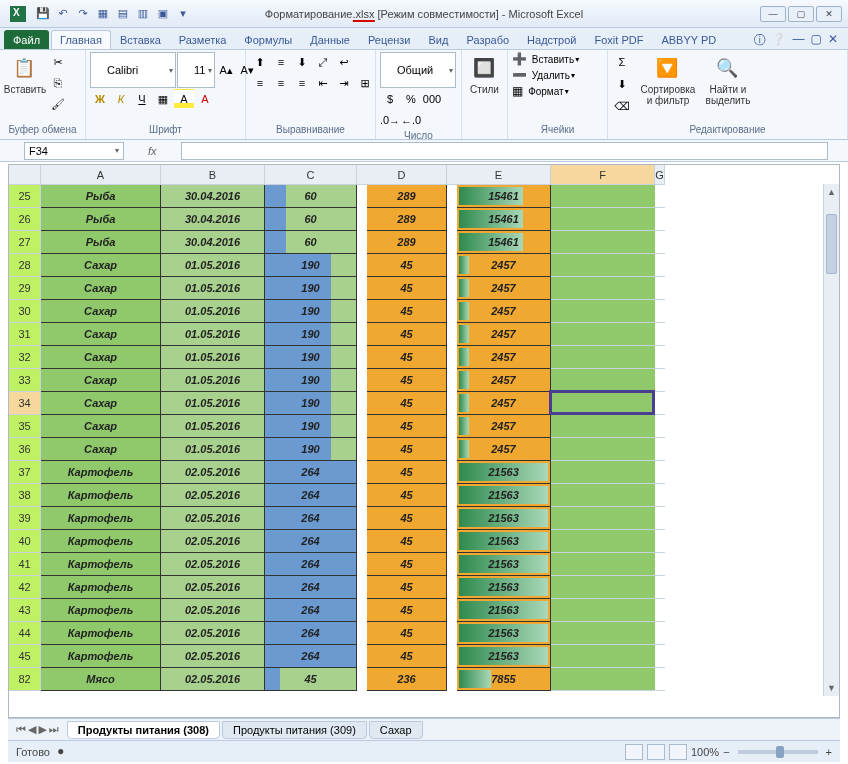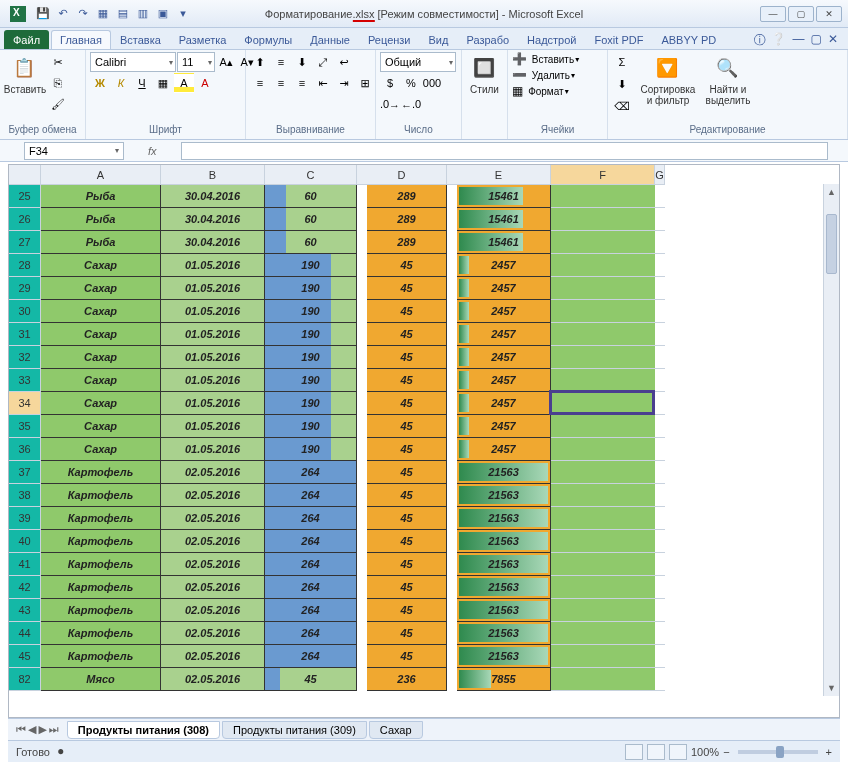--- a/index.html
+++ b/index.html
@@ -27,37 +27,37 @@
 .ribbon { height: 90px; background: #f4f8fc; border-bottom: 1px solid #b8c9e0; display: flex; font-size: 10px; }
 .group { border-right: 1px solid #d6e0ec; padding: 2px 4px; display: flex; flex-direction: column; justify-content: space-between; }
 .group-label { text-align: center; color: #5a6d88; font-size: 10px; padding-bottom: 2px; }
 .group-body { flex: 1; display: flex; gap: 2px; align-items: flex-start; }
 .bigbtn { width: 42px; display: flex; flex-direction: column; align-items: center; gap: 2px; padding: 2px; }
 .bigbtn .ico { width: 28px; height: 28px; display: flex; align-items: center; justify-content: center; font-size: 18px; }
 .bigbtn span { font-size: 10px; text-align: center; line-height: 11px; color: #333; }
 .col { display: flex; flex-direction: column; gap: 1px; }
 .row { display: flex; gap: 1px; align-items: center; }
 .smbtn { width: 20px; height: 20px; display: flex; align-items: center; justify-content: center; font-size: 11px; border: 1px solid transparent; }
-.combo { height: 20px; border: 1px solid #abc; background: #fff; font-size: 11px; padding: 0 12px 0 4px; display: flex; align-items: center; position: relative; }
+.combo { height: 36px; border: 1px solid #abc; background: #fff; font-size: 11px; padding: 0 12px 0 16px; display: flex; align-items: center; position: relative; }
 .combo::after { content: "▾"; position: absolute; right: 2px; font-size: 8px; color: #666; }
 .paste-ico { width: 32px; height: 32px; }
 
 
 .fbar { height: 22px; border-bottom: 1px solid #b8c9e0; display: flex; align-items: center; background: #f4f8fc; font-size: 11px; }
 .namebox { width: 100px; height: 18px; border: 1px solid #abc; background: #fff; margin-left: 24px; padding: 0 4px; display: flex; align-items: center; position: relative; }
 .namebox::after { content: "▾"; position: absolute; right: 4px; font-size: 8px; color: #666; }
 .fx { margin: 0 24px; color: #666; font-style: italic; }
 .formula-input { flex: 1; height: 18px; border: 1px solid #abc; background: #fff; margin-right: 20px; }
 
 
 .grid-wrap { position: absolute; top: 164px; left: 8px; right: 8px; bottom: 46px; border: 1px solid #b0b8c4; background: #fff; overflow: hidden; }
 .grid { display: grid; grid-template-columns: 32px 120px 104px 92px 90px 104px 104px 10px; font-size: 11px; }
 .colhdr { background: #e9eef5; border-right: 1px solid #c8d2de; border-bottom: 1px solid #c8d2de; height: 20px; display: flex; align-items: center; justify-content: center; color: #333; }
 .colhdr.sel { background: #f6d79c; }
-.rowhdr { background: #14b8a6; border-right: 1px solid #c8d2de; border-bottom: 1px solid #c8d2de; display: flex; align-items: center; justify-content: center; color: #333; height: 23px; }
+.rowhdr { background: #bef264; border-right: 1px solid #c8d2de; border-bottom: 1px solid #c8d2de; display: flex; align-items: center; justify-content: center; color: #333; height: 23px; }
 .rowhdr.sel { background: #f6d79c; }
 .cell { border-right: 1px solid #333; border-bottom: 1px solid #333; height: 23px; display: flex; align-items: center; font-style: italic; font-weight: bold; color: #222; padding: 0 4px; position: relative; }
 .cell.center { justify-content: center; }
 .greenA { background: #8fc96b; }
 .greenB { background: #a9d18e; }
 .orange { background: #f0a830; margin-left: 10px; }
 .barC { background: #a9d18e; }
 .barC .bar { position: absolute; left: 0; top: 0; bottom: 0; background: #6a9ad0; }
 .barC .txt { position: relative; z-index: 1; }
 .colF { background: #8fc96b; border: none; border-bottom: 1px solid #c8d2de; }

